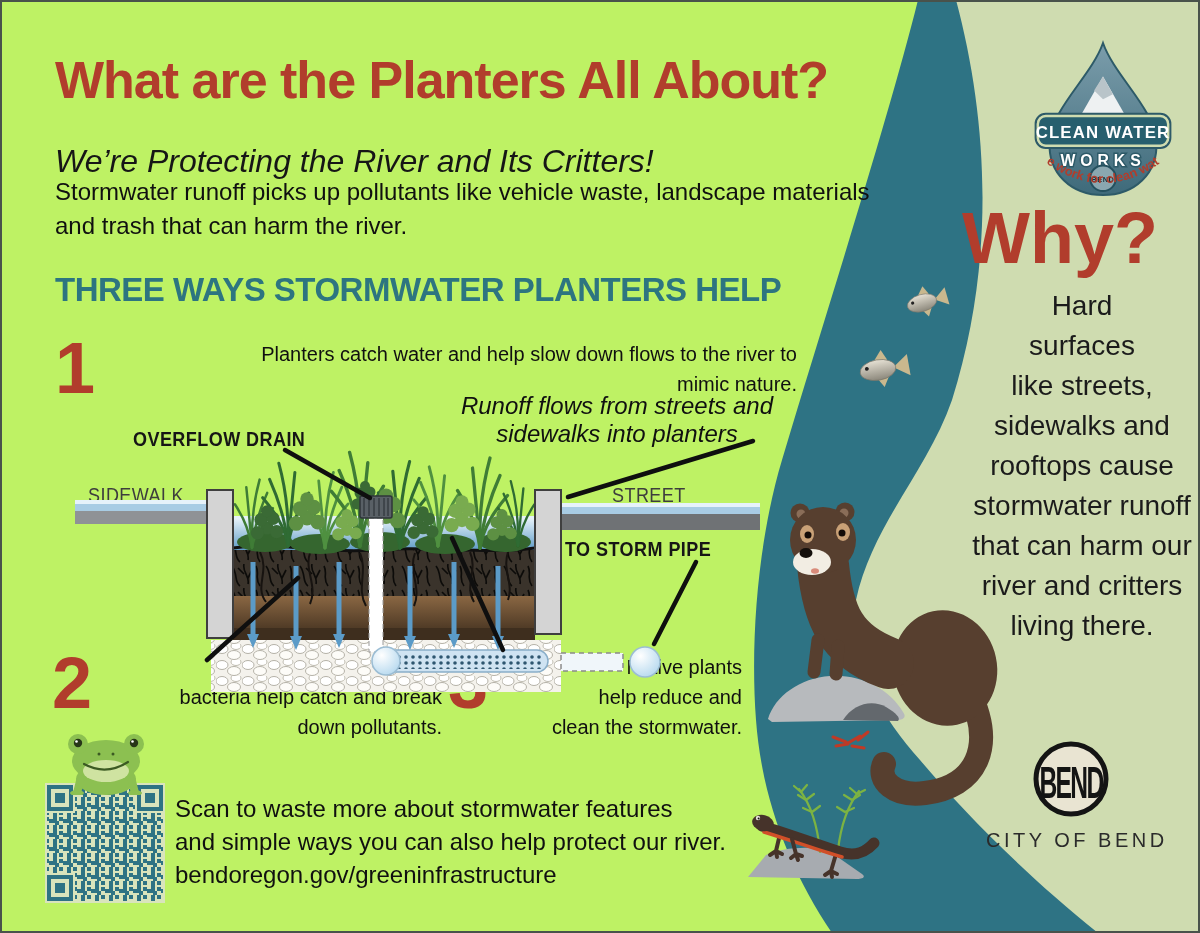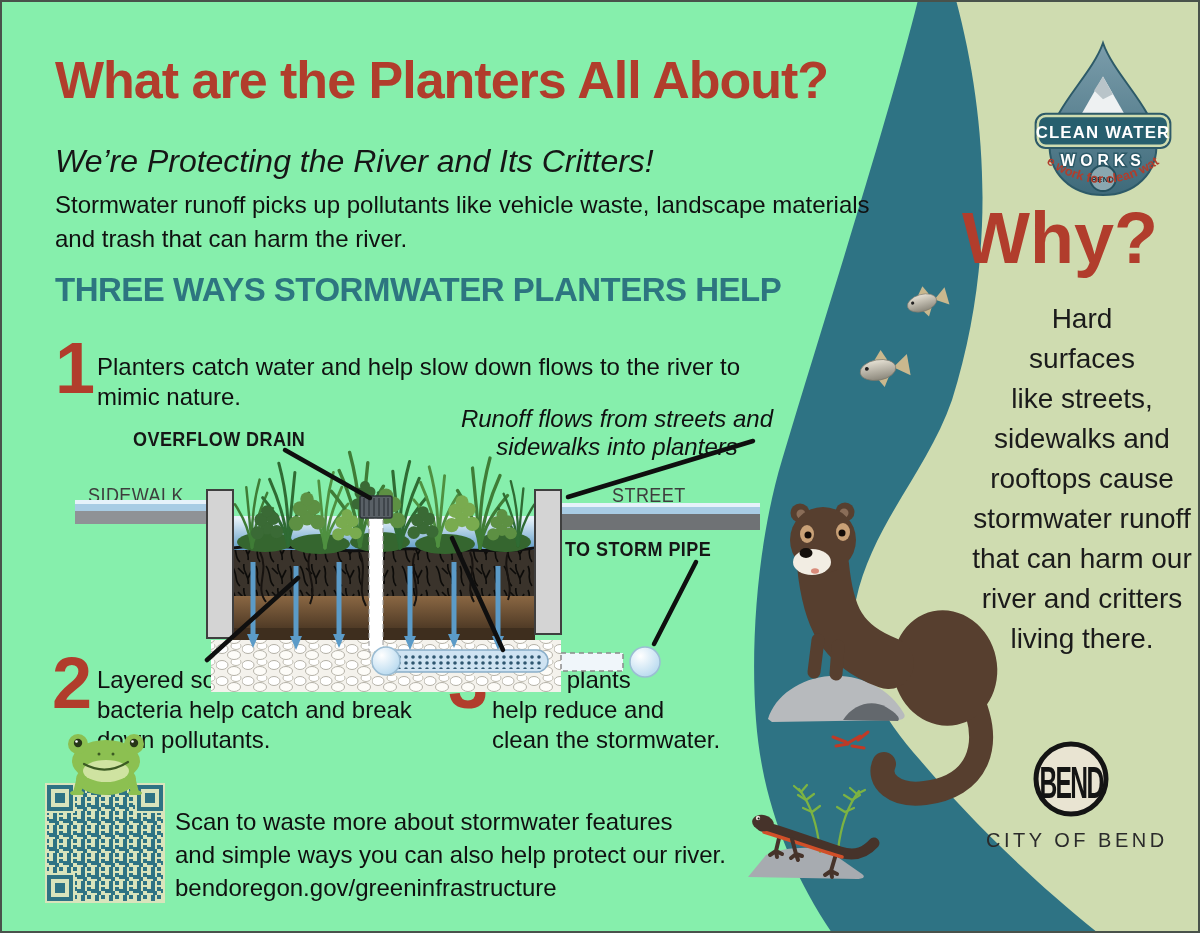--- a/index.html
+++ b/index.html
@@ -1,29 +1,29 @@
 <!DOCTYPE html>
 <html><head>
 <meta charset="utf-8">
 <style>
   html,body{margin:0;padding:0;background:#888;}
-  #poster{position:relative;width:1200px;height:933px;background:#86efac;overflow:hidden;
+  #poster{position:relative;width:1200px;height:933px;background:#bef264;overflow:hidden;
           font-family:"Liberation Sans",sans-serif;color:#111;}
   #frame{position:absolute;inset:0;border:2px solid #49524b;pointer-events:none;z-index:50;}
   .abs{position:absolute;}
-  .pre{white-space:pre-line;margin-top:13px;}
+  .pre{white-space:pre-line;}
   #title{left:55px;top:50px;width:920px;font-size:52px;font-weight:bold;letter-spacing:-1px;color:#b13d2c;}
   #subtitle{left:55px;top:119px;width:760px;font-size:32px;font-style:italic;color:#161616;margin-top:24px;}
   #intro{left:55px;top:175px;width:870px;font-size:24px;line-height:34px;color:#101010;}
   #section-heading{left:55px;top:271px;width:860px;font-size:33px;font-weight:bold;letter-spacing:-0.5px;color:#2d7580;}
   .pt-num{font-size:72px;font-weight:bold;color:#b13d2c;line-height:1;}
   #p1n{left:55px;top:332px;} #p1t{left:97px;top:339px;width:700px;}
   #p2n{left:52px;top:647px;} #p2t{left:97px;top:652px;width:345px;}
   #p3n{left:448px;top:647px;} #p3t{left:492px;top:652px;width:250px;}
-  .pt-text{font-size:24px;line-height:30px;color:#101010;}
+  .pt-text{font-size:20px;line-height:30px;color:#101010;text-align:right;}
   #caption{left:452px;top:392px;width:330px;text-align:center;font-size:24px;line-height:28px;
            font-style:italic;color:#101010;}
   .diag-label{font-size:20px;color:#3d3d3d;transform:scaleX(0.9);transform-origin:left;letter-spacing:0.5px;}
   .diag-label.dark{color:#161616;font-weight:bold;}
   #lbl-overflow{left:133px;top:428px;} #lbl-sidewalk{left:88px;top:484px;}
   #lbl-street{left:612px;top:484px;}  #lbl-storm{left:565px;top:538px;}
   #scan-block{left:175px;top:792px;width:590px;font-size:24px;line-height:33px;color:#101010;}
   #why-head{left:960px;top:197px;width:200px;text-align:center;font-size:72px;font-weight:bold;color:#b13d2c;}
   #why-text{left:972px;top:286px;width:220px;text-align:center;font-size:28px;line-height:40px;color:#1b1b1b;}
   #city-name{left:986px;top:829px;width:195px;text-align:left;font-size:20px;letter-spacing:3.5px;color:#2b2b2b;}

